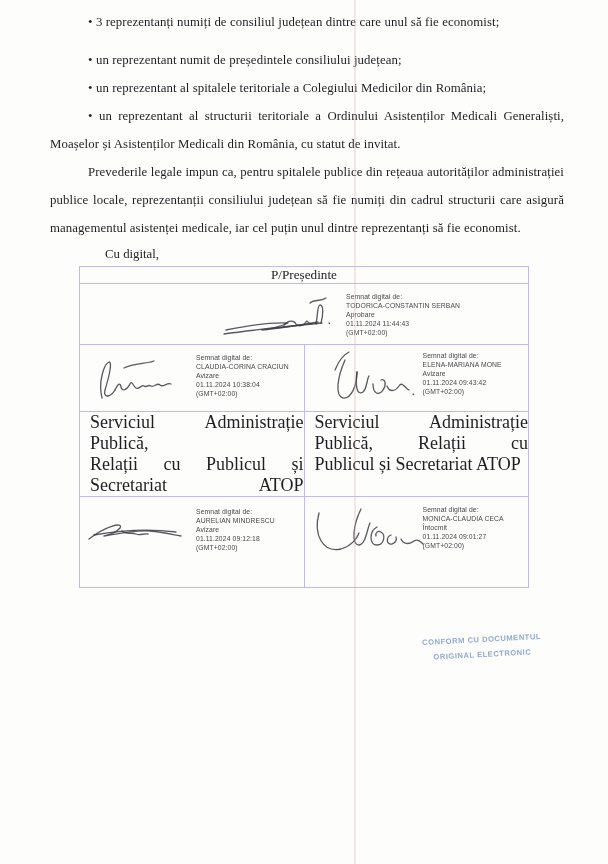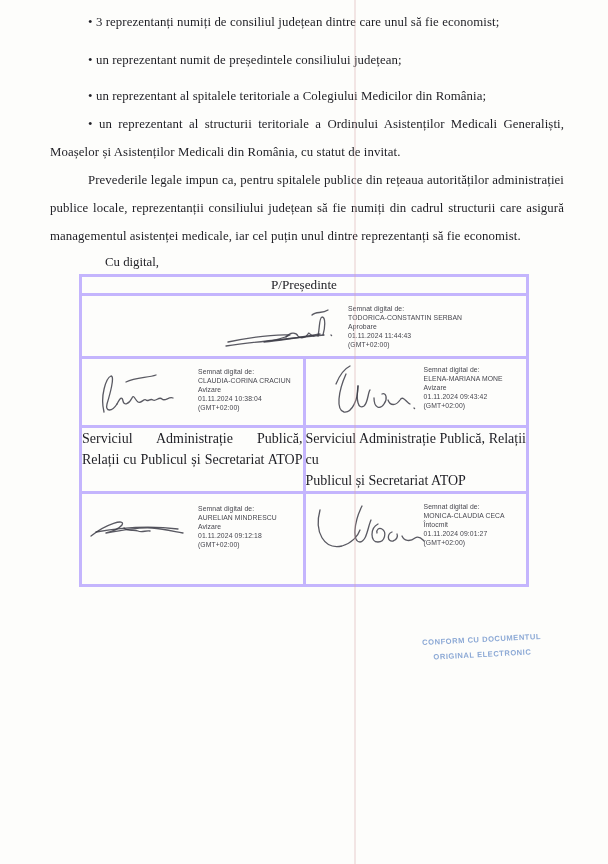--- a/index.html
+++ b/index.html
@@ -22,57 +22,58 @@
   }
   p.bullet, p.body-par {
     margin: 0;
     font-size: 12.8px;
     line-height: 28px;
     text-align: justify;
     text-indent: 38px;
     letter-spacing: 0.1px;
   }
   p.bullet.b1 { margin-bottom: 10px; }
-  p.bullet.b2 { margin-bottom: 8px; }
+  p.bullet.b2 { }
   p.bullet.b3, p.bullet.b4, p.bullet.b5 { margin-bottom: 0; }
   p.closing {
     margin: 3px 0 3px 55px;
     font-size: 12.8px;
     line-height: 18px;
     text-indent: 0;
   }
   table.sig-table {
     border-collapse: collapse;
     margin-left: 29px;
     width: 450px;
     table-layout: fixed;
   }
   table.sig-table td {
-    border: 3px solid #c4b5fd;
+    border: 1px solid #c4b5fd;
     padding: 0;
     vertical-align: top;
   }
   td.col-l { width: 216px; }
   td.col-r { width: 234px; }
   td.hdr {
     text-align: center;
     font-size: 13.2px;
     height: 16px;
     line-height: 16px;
   }
   td.hdr2 { height: 22px; line-height: 22px; }
   td.hdr3 {
     height: 42px;
     text-align: left;
     padding: 0 3px;
   }
   td.hdr3 .tline {
     display: block;
-    font-size: 14px;
+    font-size: 18px;
     line-height: 21px;
+    margin-left: 10px;
   }
   .tline.spread { text-align: justify; text-align-last: justify; }
   td.sigcell { position: relative; }
   td.sigcell.h1 { height: 60px; }
   td.sigcell.h2 { height: 66px; }
   td.sigcell.h3 { height: 90px; }
   .dsig {
     position: absolute;
     width: 118px;
     font-family: "Liberation Sans", sans-serif;

